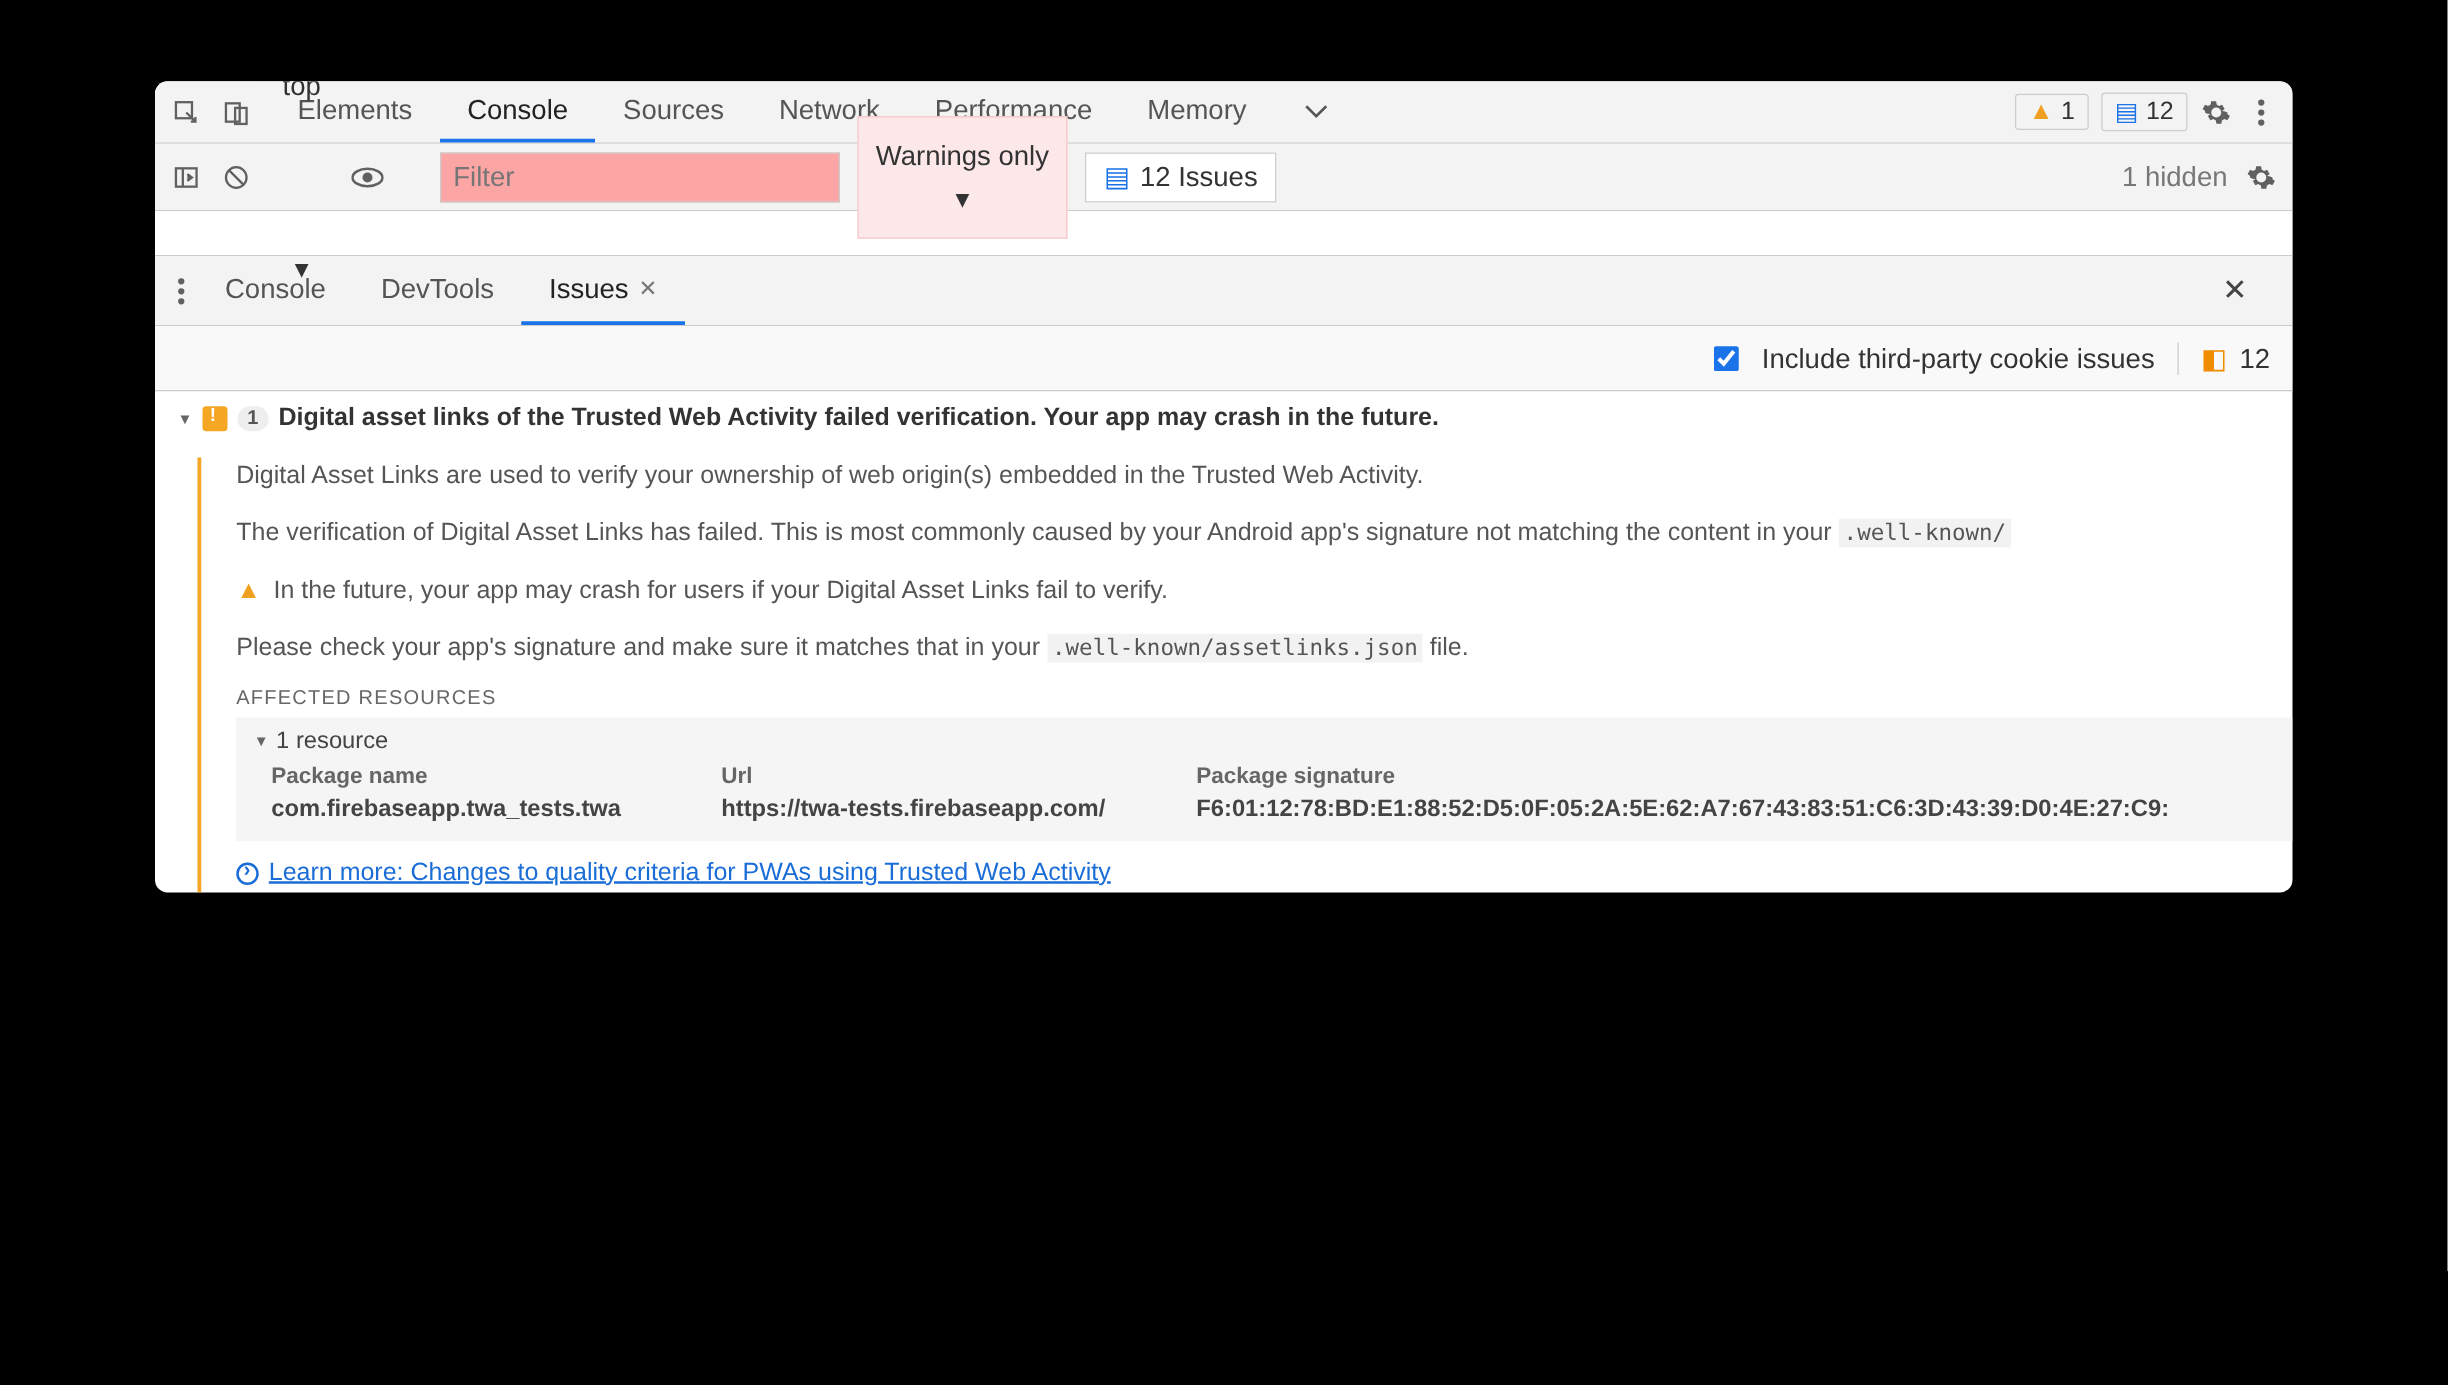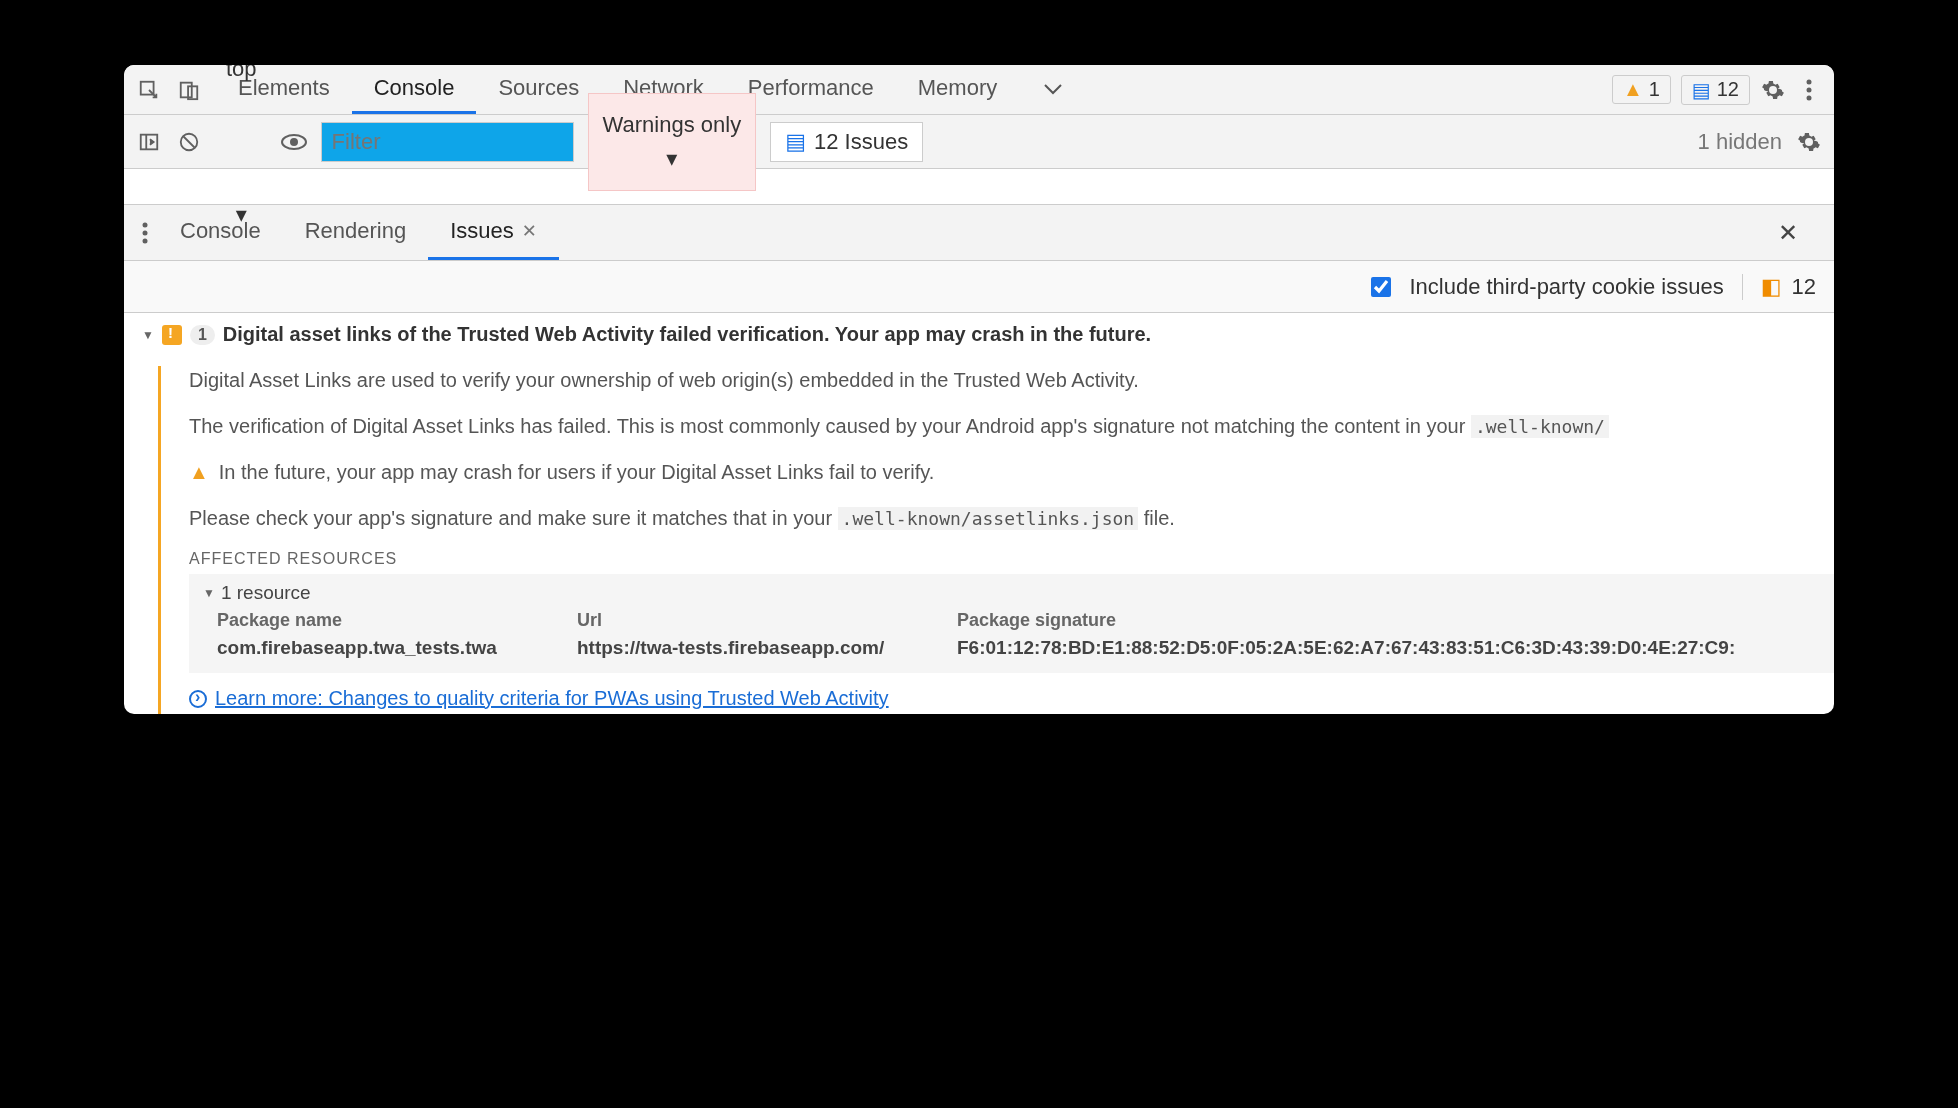--- a/index.html
+++ b/index.html
@@ -63,25 +63,26 @@
       height: 54px;
       padding: 0 12px;
       gap: 14px;
       background: #f3f3f3;
     }
     .context-select {
       display:flex; align-items:center; gap: 120px; padding: 0 10px; font-size: 22px; color:#333;flex-direction:column;
     }
     .filter-input {
       border: 1px solid #ccc;
-      background: #0ea5e9;
+      background: #fca5a5;
       padding: 6px 10px;
-      width: 253px;
+      width: 320px;
       font-size: 22px;
       color: #333;
+      margin-left: 31px;
     }
     .levels-select {
       background: #fce8e8;
       padding: 18px 14px;
       font-size: 22px;
       display: flex;
       align-items: center;
       gap: 8px;
       border: 1px solid #f5c6c6;
       flex-direction: column;
@@ -242,21 +243,21 @@
       <svg width="6" height="22" viewBox="0 0 6 22" fill="currentColor">
           <circle cx="3" cy="3" r="2.5"></circle>
           <circle cx="3" cy="11" r="2.5"></circle>
           <circle cx="3" cy="19" r="2.5"></circle>
         </svg>
     </div>
     <div class="drawer-tab">
       <span>Console</span>
     </div>
     <div class="drawer-tab">
-      <span>Rendering</span>
+      <span>DevTools</span>
     </div>
     <div class="drawer-tab active">
       <span>Issues</span>
       <span class="drawer-close-x">✕</span>
     </div>
     <div class="drawer-right">
       <span class="close-drawer">✕</span>
     </div>
   </div>
 

